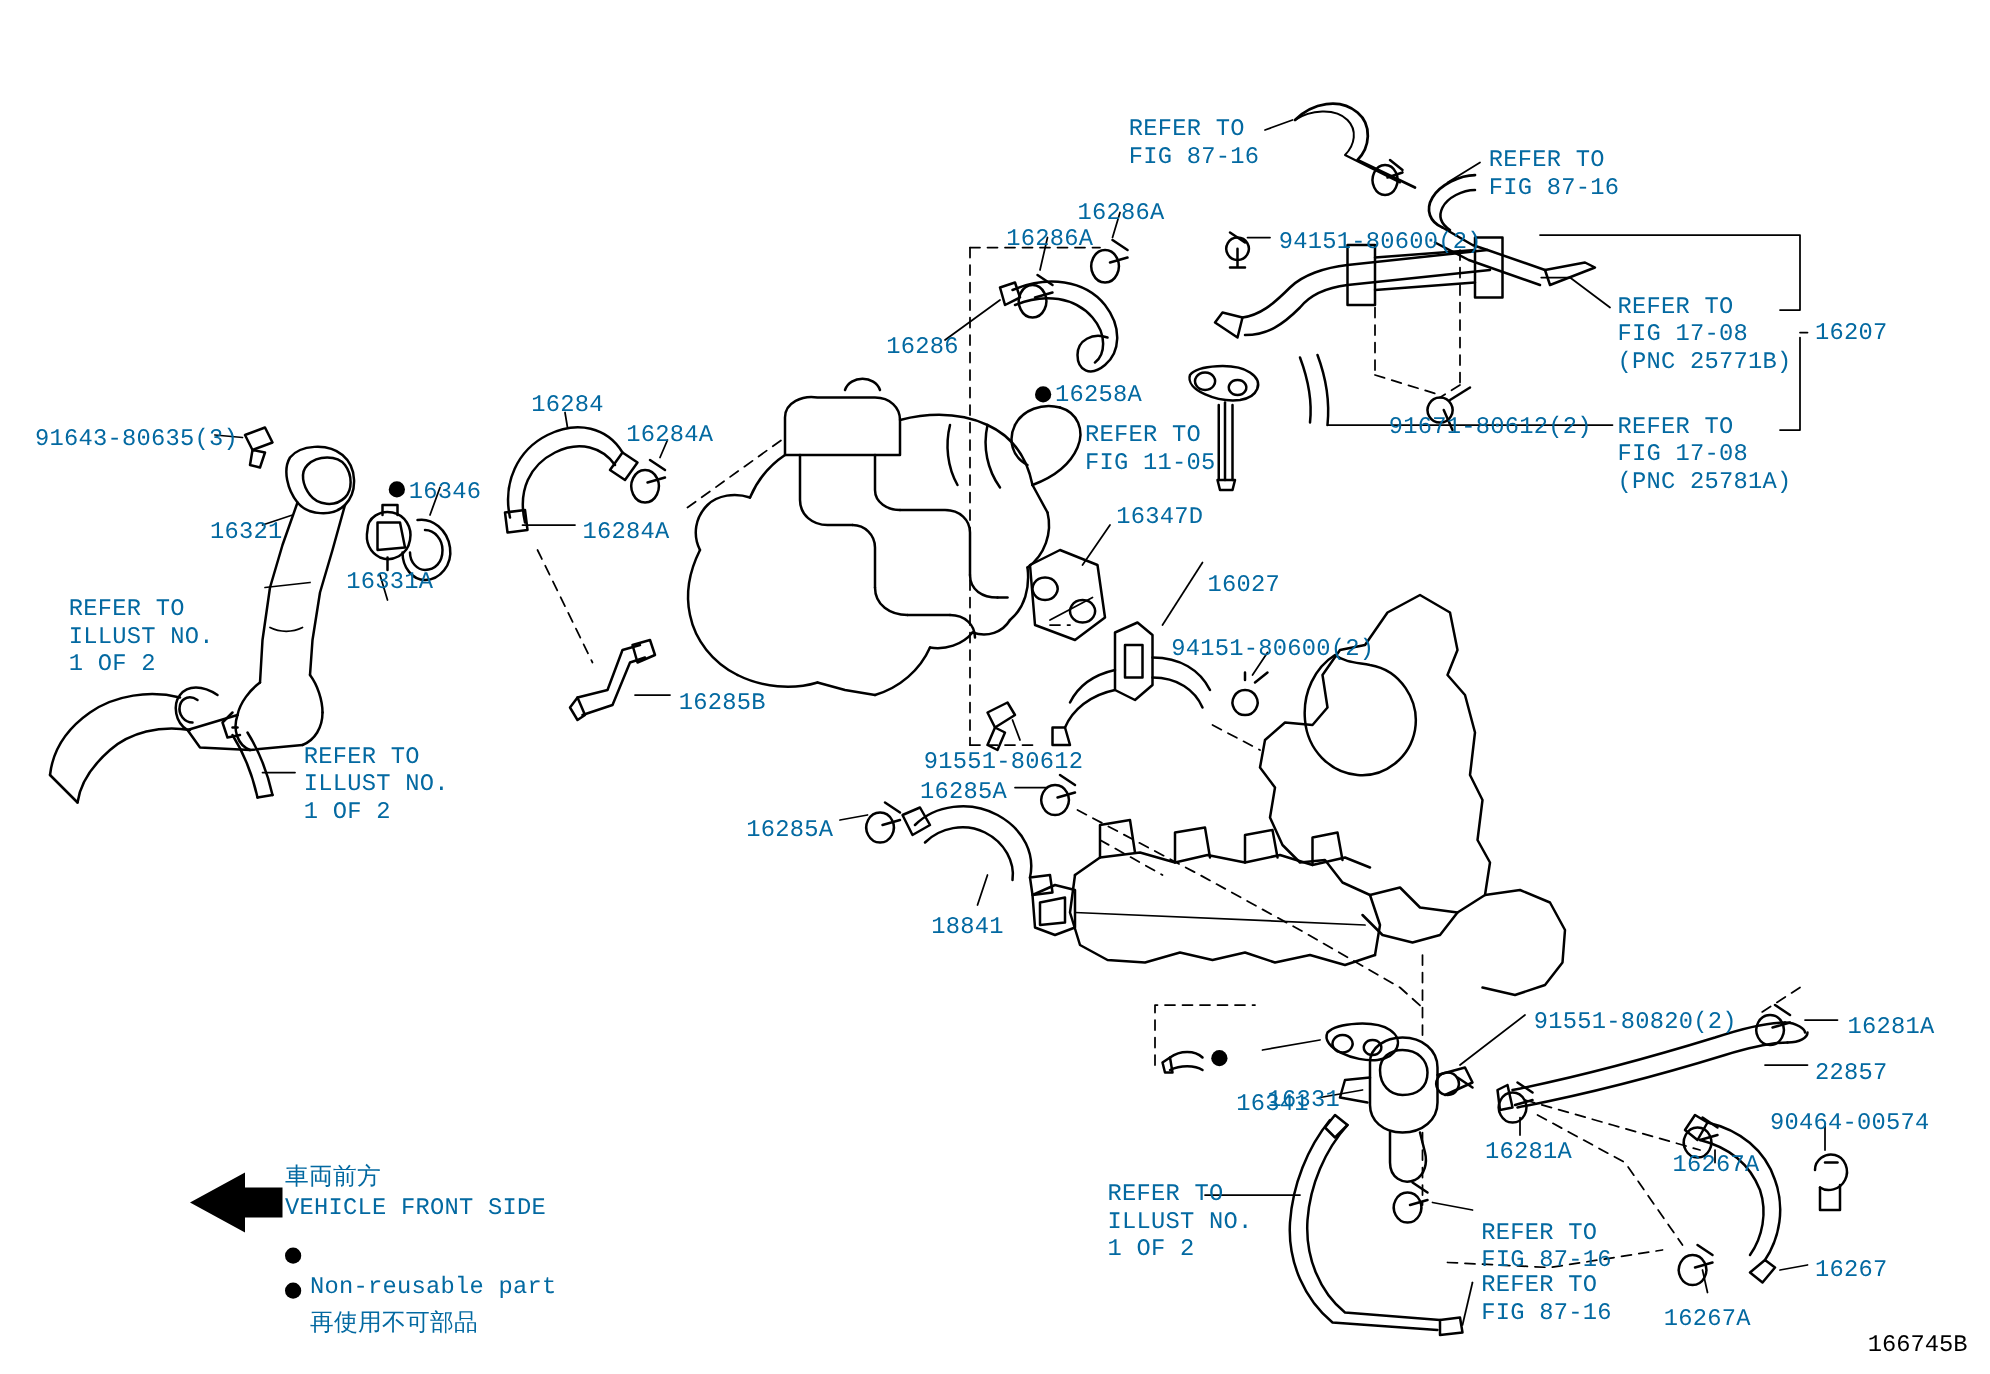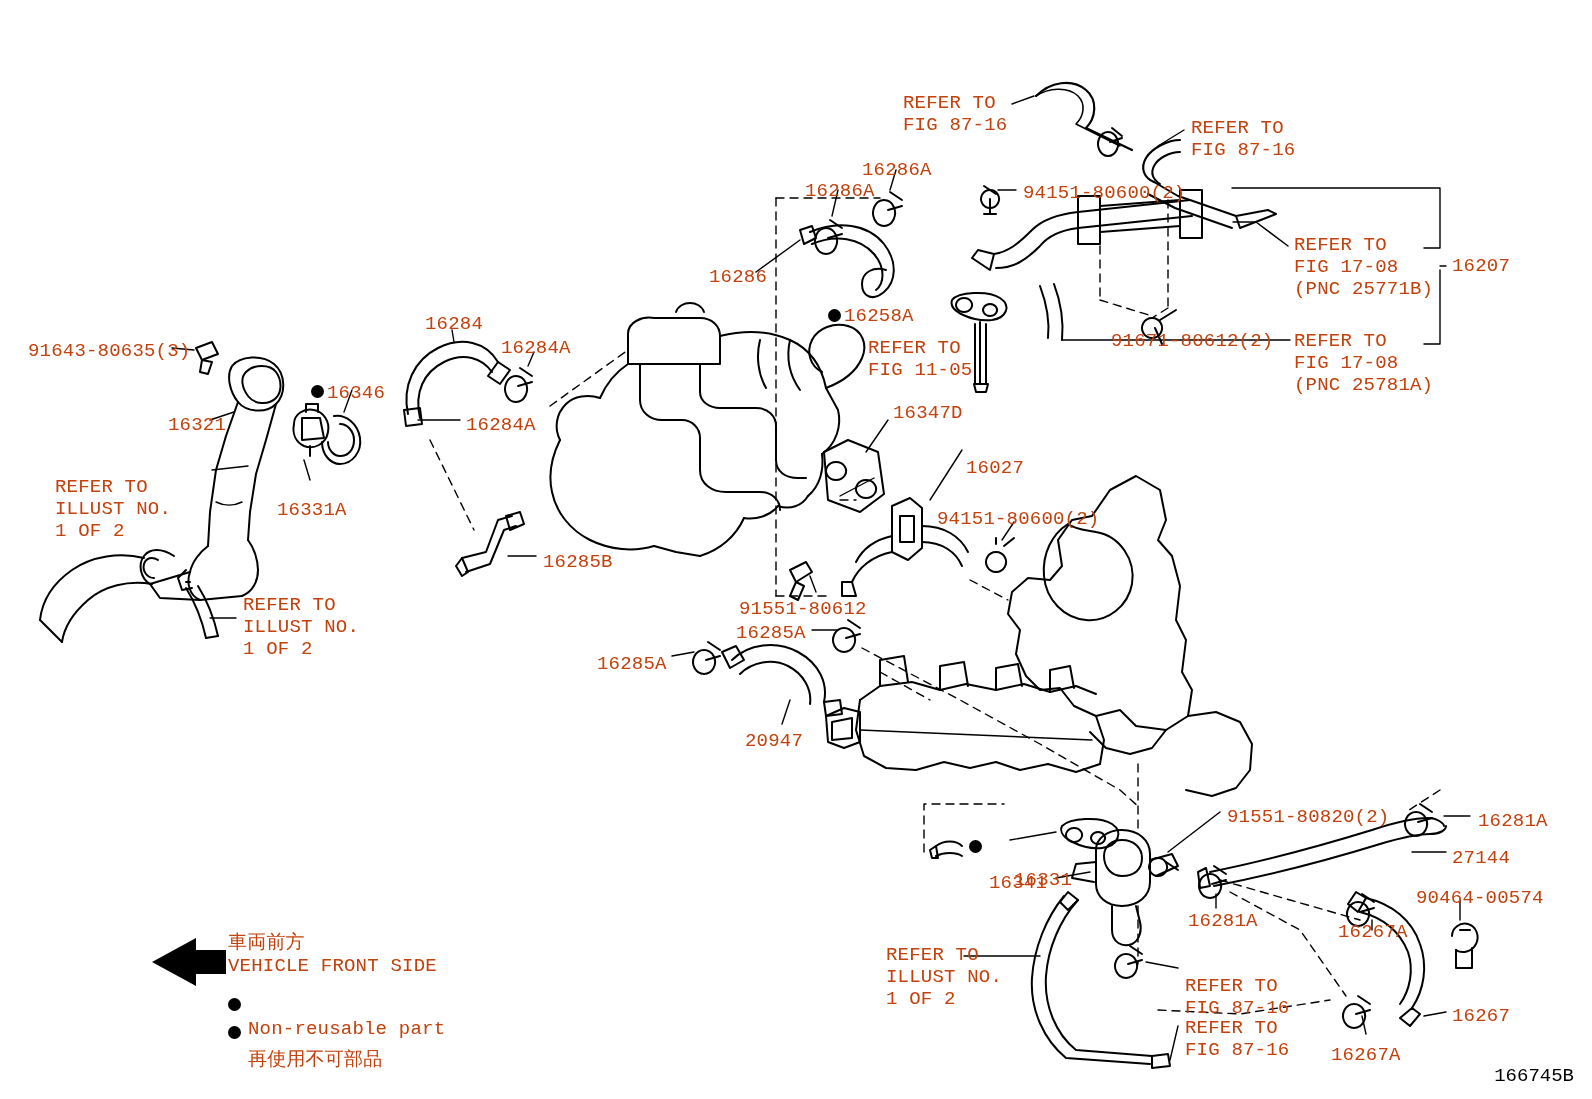--- a/index.html
+++ b/index.html
@@ -21,21 +21,21 @@
     left: 0;
     top: 0;
     width: 1592px;
     height: 1099px;
   }
   .lbl {
     position: absolute;
     font-family: "Liberation Mono", monospace;
     font-size: 19px;
     line-height: 22px;
-    color: #c2410c;
+    color: #0369a1;
     white-space: pre;
     letter-spacing: 0.2px;
   }
   .lbl.cjk {
     font-family: "DejaVu Sans", sans-serif;
     font-size: 19px;
   }
   .legend-dot {
     position: absolute;
     width: 13px;
@@ -369,34 +369,34 @@
         <path d="M152 962 L196 938 L196 950 L226 950 L226 974 L196 974 L196 986 Z"></path>
       </g>
 
     </g>
   </svg>
 
   <div class="lbl" style="left:28px; top:340px;">91643-80635(3)</div>
   <div class="lbl" style="left:150px; top:414px;margin-left:18px;">16321</div>
   <div class="lbl" style="left:327px; top:382px;">16346</div>
   <div class="legend-dot" style="left:311px; top:385px;"></div>
-  <div class="lbl" style="left:277px; top:499px;text-align:center;">16331A</div>
+  <div class="lbl" style="left:277px; top:454px;text-align:center;">16331A</div>
   <div class="lbl" style="left:55px; top:476px;">REFER TO
 ILLUST NO.
 1 OF 2</div>
   <div class="lbl" style="left:243px; top:594px;">REFER TO
 ILLUST NO.
 1 OF 2</div>
   <div class="lbl" style="left:425px; top:313px;">16284</div>
   <div class="lbl" style="left:501px; top:337px;">16284A</div>
   <div class="lbl" style="left:466px; top:414px;">16284A</div>
   <div class="lbl" style="left:543px; top:551px;">16285B</div>
   <div class="lbl" style="left:597px; top:653px;">16285A</div>
   <div class="lbl" style="left:736px; top:622px;">16285A</div>
-  <div class="lbl" style="left:745px; top:730px;">20947</div>
+  <div class="lbl" style="left:745px; top:730px;">18841</div>
   <div class="lbl" style="left:739px; top:598px;">91551-80612</div>
   <div class="lbl" style="left:709px; top:266px;">16286</div>
   <div class="lbl" style="left:805px; top:180px;">16286A</div>
   <div class="lbl" style="left:862px; top:159px;">16286A</div>
   <div class="lbl" style="left:844px; top:305px;">16258A</div>
   <div class="legend-dot" style="left:828px; top:309px;"></div>
   <div class="lbl" style="left:868px; top:337px;">REFER TO
 FIG 11-05</div>
   <div class="lbl" style="left:893px; top:402px;">16347D</div>
   <div class="lbl" style="left:966px; top:457px;">16027</div>
@@ -412,21 +412,21 @@
   <div class="lbl" style="left:1294px; top:330px;">REFER TO
 FIG 17-08
 (PNC 25781A)</div>
   <div class="lbl" style="left:1452px; top:255px;">16207</div>
   <div class="lbl" style="left:1111px; top:330px;">91671-80612(2)</div>
   <div class="lbl" style="left:1227px; top:806px;">91551-80820(2)</div>
   <div class="lbl" style="left:989px; top:837px;margin-top:35px;">16341</div>
   <div class="legend-dot" style="left:969px; top:840px;"></div>
   <div class="lbl" style="left:1014px; top:869px;">16331</div>
   <div class="lbl" style="left:1478px; top:810px;">16281A</div>
-  <div class="lbl" style="left:1452px; top:847px;">27144</div>
+  <div class="lbl" style="left:1452px; top:847px;">22857</div>
   <div class="lbl" style="left:1188px; top:910px;">16281A</div>
   <div class="lbl" style="left:1416px; top:887px;">90464-00574</div>
   <div class="lbl" style="left:1338px; top:921px;">16267A</div>
   <div class="lbl" style="left:1452px; top:1005px;">16267</div>
   <div class="lbl" style="left:1331px; top:1044px;">16267A</div>
   <div class="lbl" style="left:886px; top:944px;">REFER TO
 ILLUST NO.
 1 OF 2</div>
   <div class="lbl" style="left:1185px; top:975px;">REFER TO
 FIG 87-16</div>

